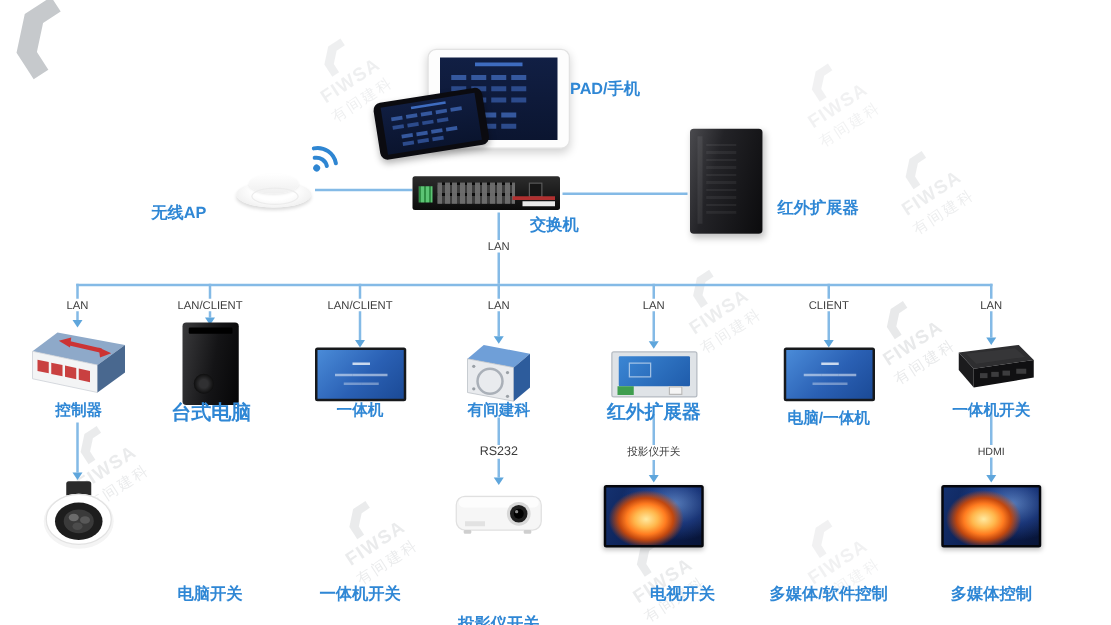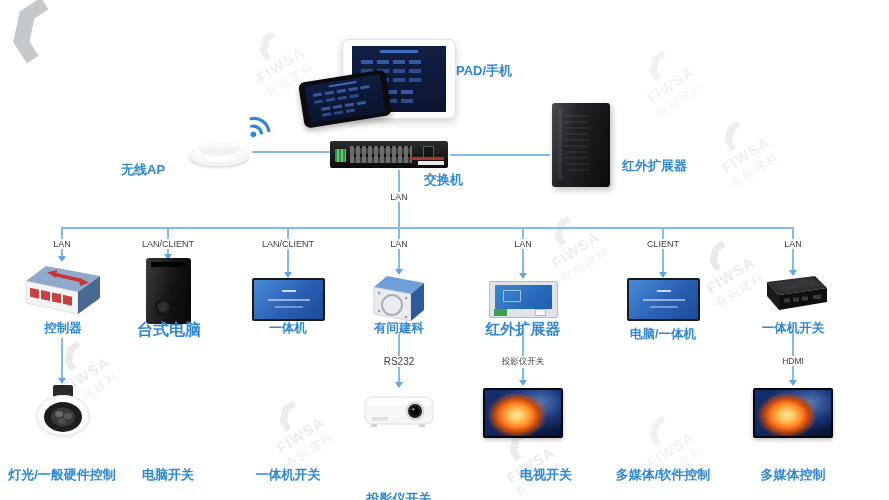--- a/index.html
+++ b/index.html
@@ -254,21 +254,20 @@
   <svg class="dev" style="left:31px;top:384px;width:64px;height:56px;" viewBox="0 0 64 56">
     <rect x="22" y="1" width="20" height="13" rx="2" fill="#2a2a2a"></rect>
     <ellipse cx="32" cy="33" rx="28" ry="22" fill="#f4f4f4"></ellipse>
     <ellipse cx="32" cy="31.5" rx="26" ry="20" fill="#ffffff" stroke="#e2e2e2"></ellipse>
     <ellipse cx="32" cy="33" rx="19" ry="15" fill="#1d1d1d"></ellipse>
     <ellipse cx="32" cy="33" rx="12" ry="9.5" fill="#3a3a3a"></ellipse>
     <ellipse cx="28" cy="30" rx="4" ry="3" fill="#6b6b6b"></ellipse>
     <ellipse cx="37" cy="32" rx="4" ry="3" fill="#585858"></ellipse>
     <ellipse cx="31" cy="37" rx="4" ry="3" fill="#4c4c4c"></ellipse>
   </svg>
-  <div class="blue-label cl" style="left:62px;top:466px;">灯光/一般硬件控制</div>
 
   <div class="vline" style="left:167px;top:227px;height:27px;"></div>
   <div class="arr" style="left:164px;top:254px;"></div>
   <div class="port-label" style="left:168px;top:239px;">LAN/CLIENT</div>
   <div class="dev tower"></div>
   <div class="blue-label cl" style="left:169px;top:320px;font-size:16px;">台式电脑</div>
   <div class="blue-label cl" style="left:168px;top:466px;">电脑开关</div>
 
   <div class="vline" style="left:287px;top:227px;height:45px;"></div>
   <div class="arr" style="left:284px;top:272px;"></div>

